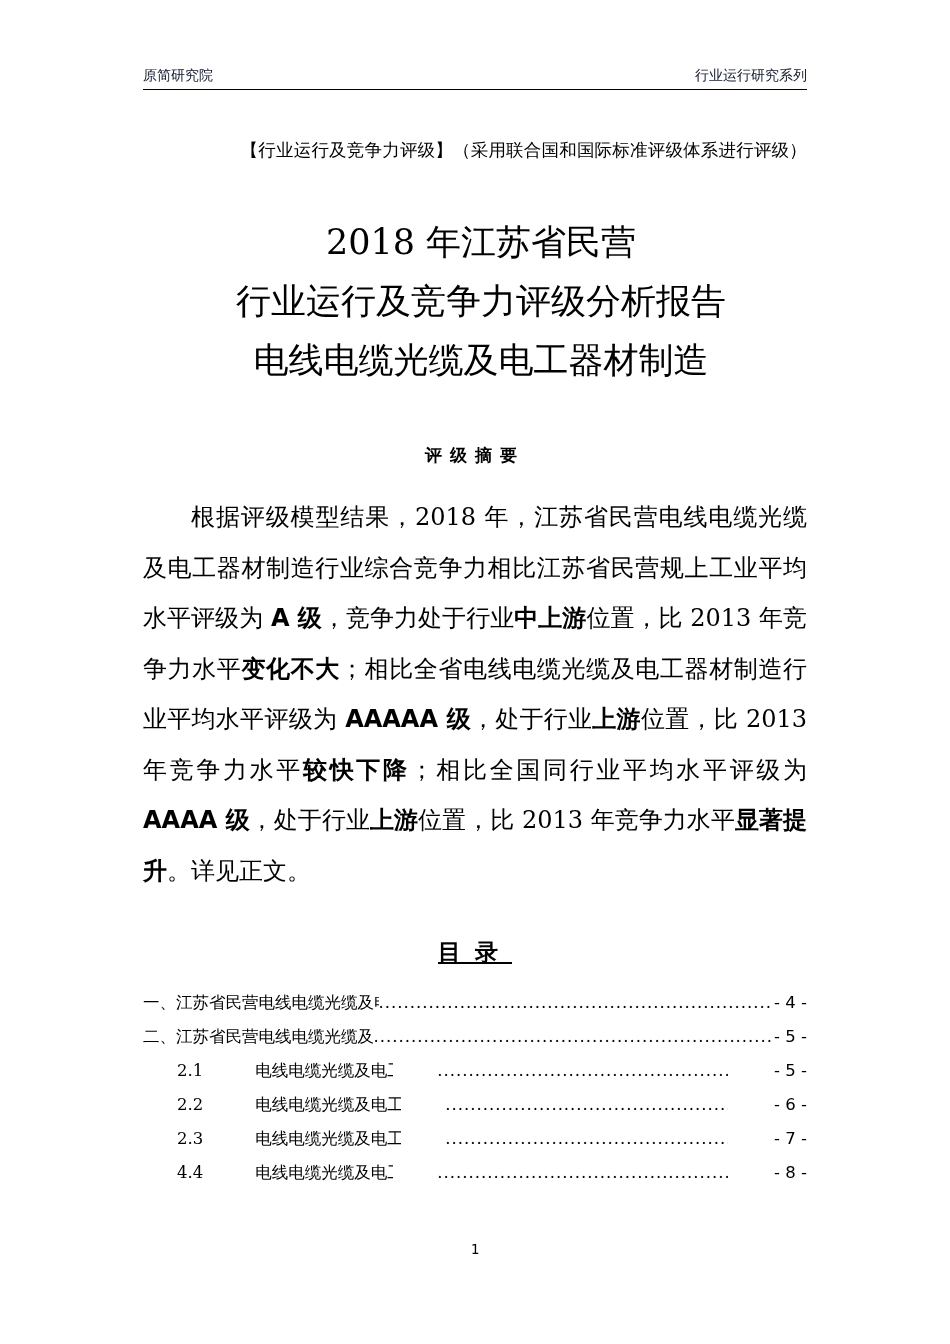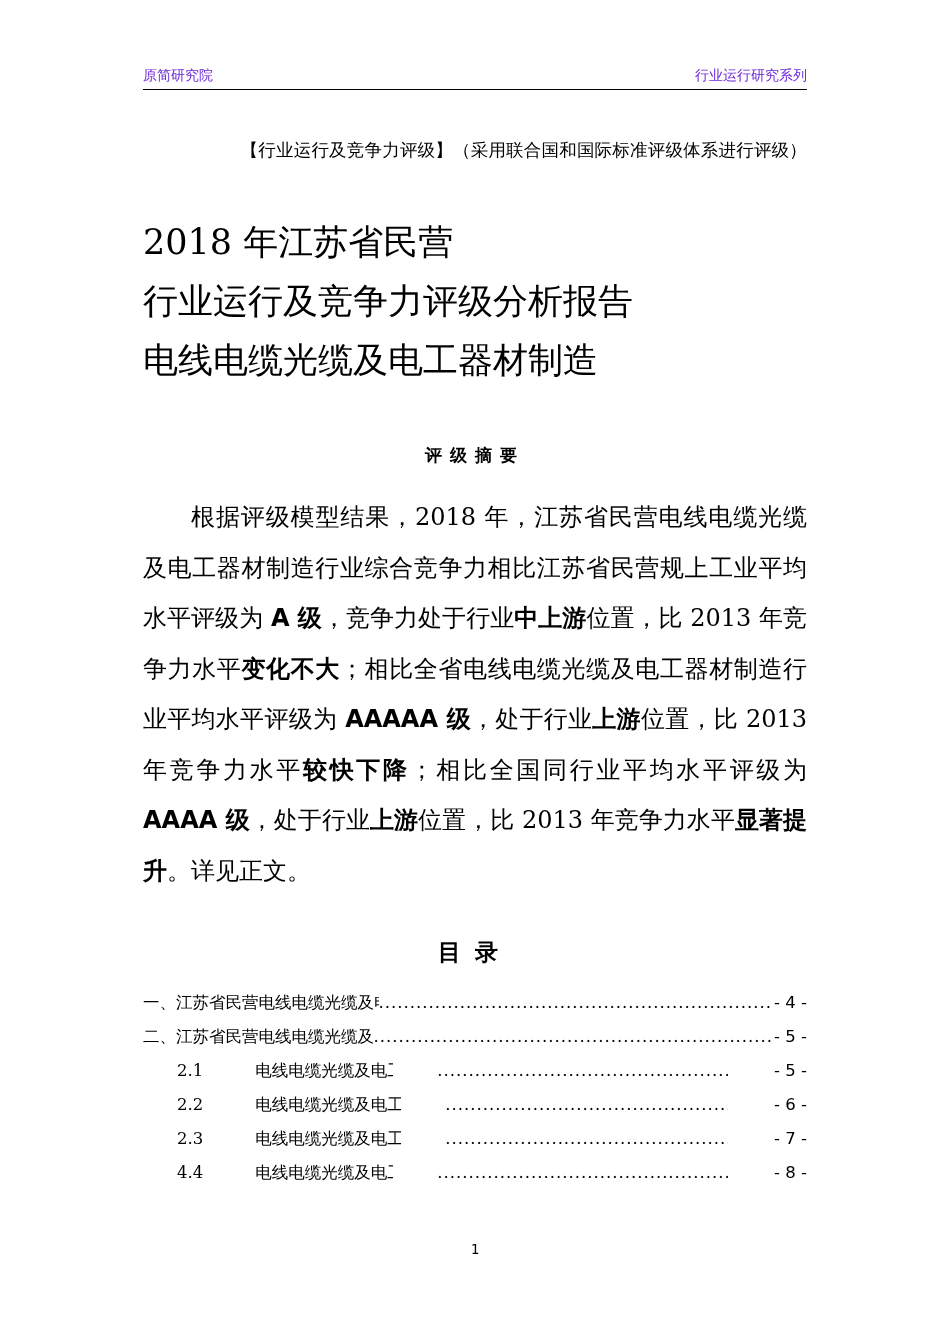--- a/index.html
+++ b/index.html
@@ -1,27 +1,27 @@
 <!DOCTYPE html>
 <html><head>
   <meta charset="utf-8">
   <style>
     html, body { margin: 0; padding: 0; background: #ffffff; }
     body { width: 950px; height: 1344px; position: relative; overflow: hidden; color: #000; font-family: "DejaVu Serif", serif; }
     .page { position: absolute; left: 0; top: 0; width: 950px; height: 1344px; background: #fff; }
-    .header { position: absolute; left: 143px; right: 143px; top: 67px; height: 22px; border-bottom: 1.5px solid #000; font-family: "DejaVu Sans", sans-serif; font-size: 14px; color: #6d28d9; }
+    .header { position: absolute; left: 143px; right: 143px; top: 67px; height: 22px; border-bottom: 1.5px solid #000; font-family: "DejaVu Sans", sans-serif; font-size: 14px; color: #0f172a; }
     .header .left { position: absolute; left: 0; top: 0; }
     .header .right { position: absolute; right: 0; top: 0; text-align: right; }
     .tagline { position: absolute; left: 143px; right: 143px; top: 138px; font-size: 17.5px; letter-spacing: 0.2px; white-space: nowrap; text-align: right; }
-    .title { position: absolute; left: 143px; right: 131px; top: 213px; font-size: 35px; line-height: 59px; font-weight: normal; }
+    .title { position: absolute; left: 143px; right: 131px; top: 213px; text-align: center; font-size: 35px; line-height: 59px; font-weight: normal; }
     .title div { white-space: nowrap; }
     .summary-heading { position: absolute; left: 143px; right: 143px; top: 444px; text-align: center; font-family: "DejaVu Sans", sans-serif; font-weight: bold; font-size: 17px; letter-spacing: 8px; }
     .summary { position: absolute; left: 143px; width: 664px; top: 492px; font-size: 24px; line-height: 50.5px; text-align: justify; text-indent: 48px; }
     .summary b { font-family: "DejaVu Sans", sans-serif; font-weight: bold; }
-    .toc-heading { position: absolute; left: 143px; right: 143px; top: 937px; text-align: center; font-family: "DejaVu Sans", sans-serif; font-weight: bold; font-size: 23px; letter-spacing: 14px; }
+    .toc-heading { position: absolute; left: 143px; right: 143px; top: 937px; text-align: center; font-family: "DejaVu Sans", sans-serif; font-weight: bold; font-size: 23px; letter-spacing: 14px; text-decoration: underline; }
     .toc { position: absolute; left: 143px; width: 664px; top: 986px; font-size: 16.5px; }
     .toc-row { display: flex; align-items: baseline; height: 34px; line-height: 34px; white-space: nowrap; }
     .toc-row.sub { padding-left: 34px; gap: 44px; }
     .toc-row .num { margin-right: 8px; font-family: "DejaVu Serif", serif; }
     .toc-row .label { flex: 0 1 auto; overflow: hidden; }
     .toc-row .dots { flex: 1 1 auto; overflow: hidden; white-space: nowrap; letter-spacing: 1px; color: #000; }
     .toc-row .dots::before { content: "................................................................................................................................"; }
     .toc-row .page-num { flex: 0 0 auto; padding-left: 2px; font-family: "DejaVu Sans", sans-serif; }
     .footer { position: absolute; left: 0; right: 0; top: 1241px; text-align: center; font-size: 14px; font-family: "DejaVu Sans Mono", monospace; }
   </style>

